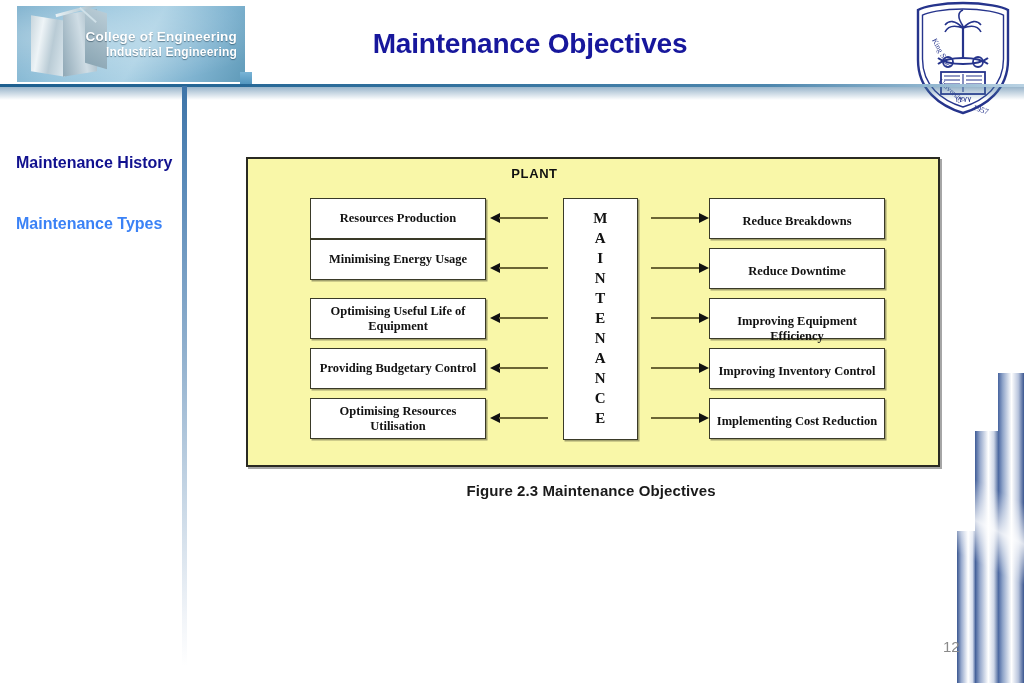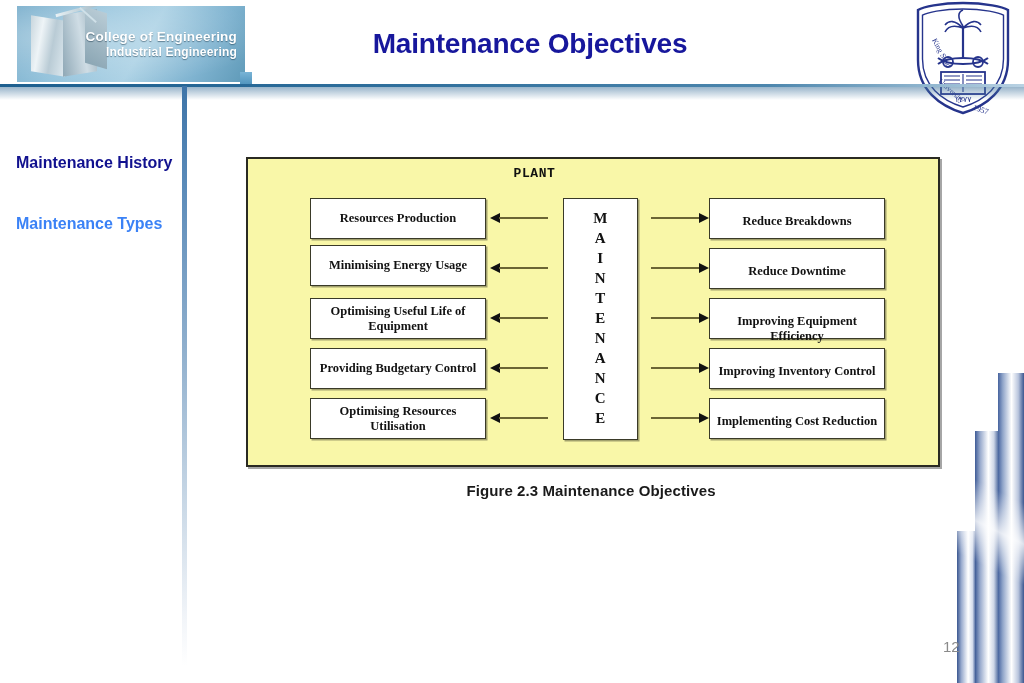--- a/index.html
+++ b/index.html
@@ -86,21 +86,21 @@
   .side-item.active{color:#11118f;}
   .side-item.dim{color:#3b82f6;margin-top:40px;}
   
   #figure-panel{
     position:absolute;left:246px;top:157px;width:690px;height:306px;
     background:#f9f7a8;border:2px solid #2a2a22;
     box-shadow:2px 2px 0 rgba(0,0,0,.35);
   }
   #plant-label{
     position:absolute;left:0;top:7px;width:573px;text-align:center;
-    font-family:Liberation Mono, monospace;
+    font-family:Liberation Sans, sans-serif;
     font-weight:bold;font-size:13px;color:#111111;letter-spacing:.6px;
   }
   .obj-box{
     position:absolute;width:176px;height:41px;
     background:#ffffff;border:1.5px solid #3a3a28;
     box-shadow:1.5px 1.5px 0 rgba(0,0,0,.35);
     font-family:"Liberation Serif", serif;
     font-weight:bold;font-size:12.5px;color:#121212;
     line-height:1.18;text-align:center;
     display:flex;align-items:center;justify-content:center;
@@ -207,21 +207,21 @@
     <span>Maintenance Types</span>
   </div>
 </div>
 
 <div id="figure-panel">
 
   <div id="plant-label">PLANT</div>
 
   <div class="col-left">
     <div class="obj-box" style="top:39px">Resources Production</div>
-    <div class="obj-box" style="top:86px">Minimising Energy Usage</div>
+    <div class="obj-box" style="top:80px">Minimising Energy Usage</div>
     <div class="obj-box" style="top:139px">Optimising Useful Life of Equipment</div>
     <div class="obj-box" style="top:189px">Providing Budgetary Control</div>
     <div class="obj-box" style="top:239px">Optimising Resources Utilisation</div>
   </div>
 
   <div class="arrow left" style="top:53px">
       <span class="head"></span>
       <span class="shaft"></span>
     </div>
   <div class="arrow left" style="top:103px">

